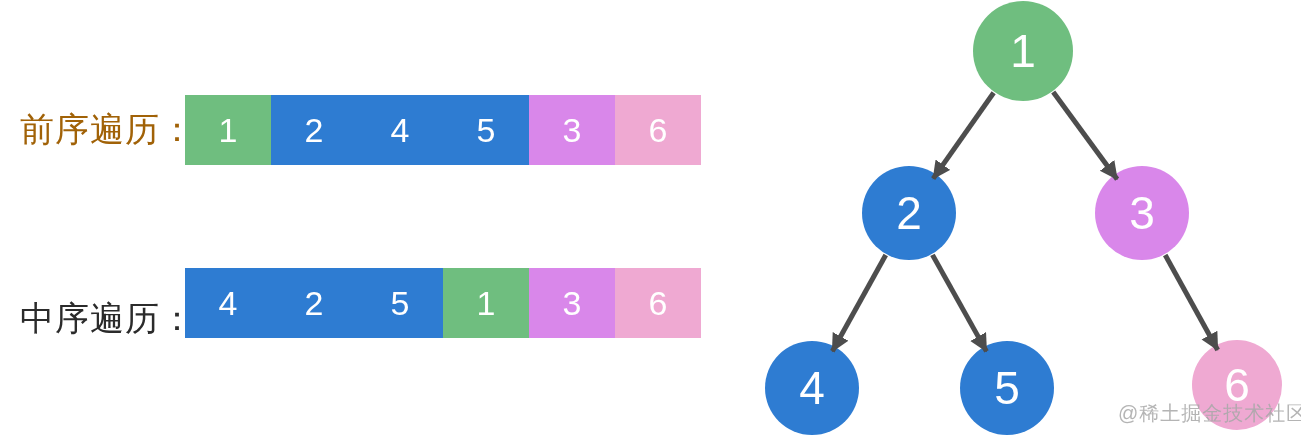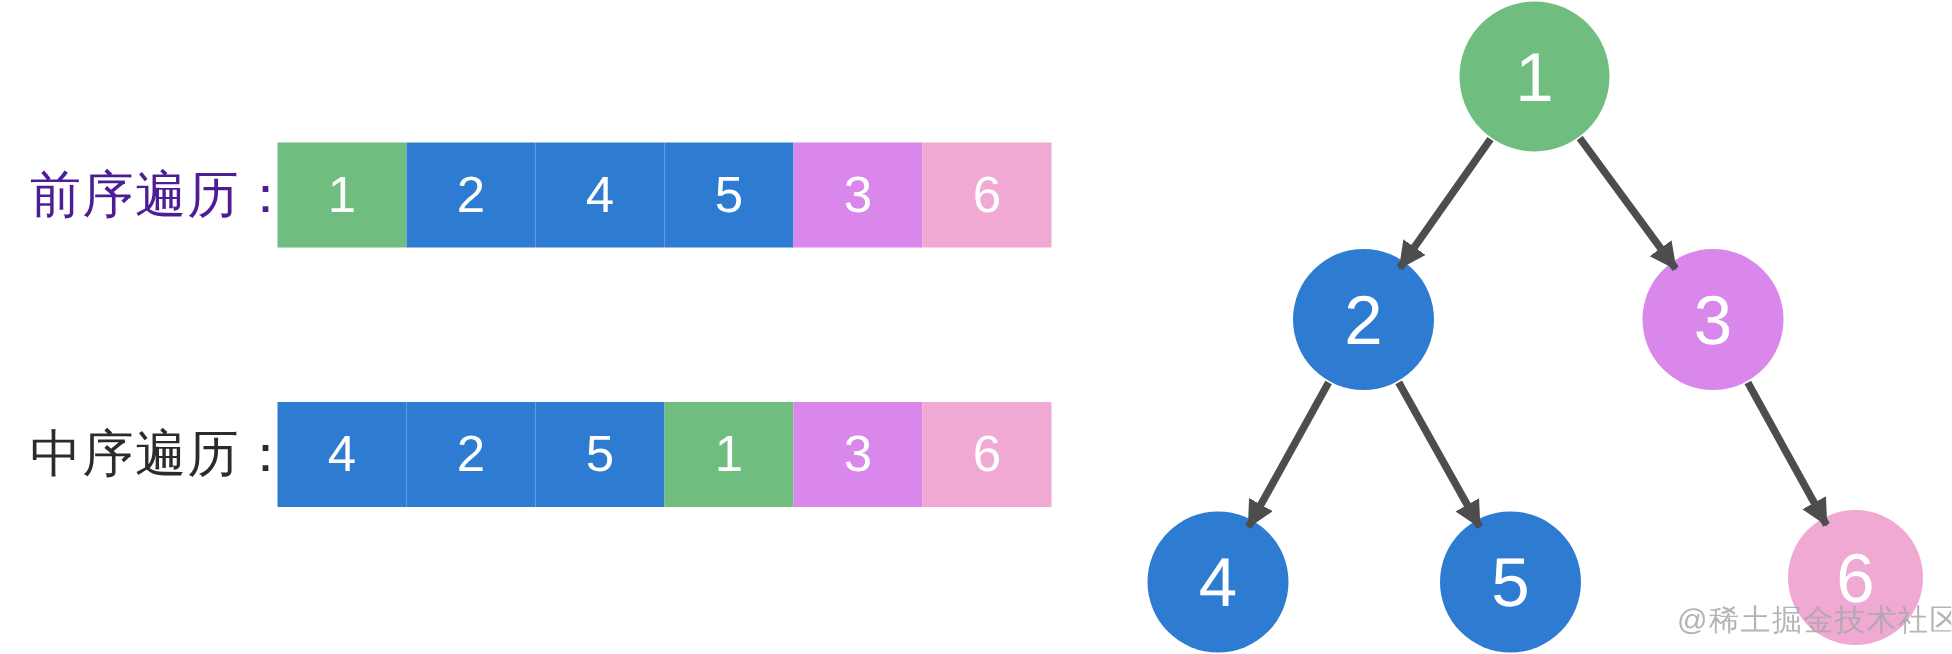--- a/index.html
+++ b/index.html
@@ -65,33 +65,33 @@
     white-space: nowrap;
     z-index: 5;
   }
 </style>
 </head>
 <body>
 
 <div id="app">
 
   <div class="bar-row row-0">
-    <span class="bar-label" style="color: #4c1d95;">前序遍历：</span>
+    <span class="bar-label" style="color: #a16207;">前序遍历：</span>
     <div class="bar-cells">
         <div class="cell" style="background: rgb(111, 190, 127); color: rgb(255, 255, 255);">1</div>
         <div class="cell" style="background: rgb(46, 124, 210); color: rgb(255, 255, 255);">2</div>
         <div class="cell" style="background: rgb(46, 124, 210); color: rgb(255, 255, 255);">4</div>
         <div class="cell" style="background: rgb(46, 124, 210); color: rgb(255, 255, 255);">5</div>
         <div class="cell" style="background: rgb(217, 135, 234); color: rgb(255, 255, 255);">3</div>
         <div class="cell" style="background: rgb(239, 169, 210); color: rgb(255, 255, 255);">6</div>
       </div>
   </div>
 
   <div class="bar-row row-1">
-    <span class="bar-label" style="color: rgb(43, 43, 43);">中序遍历：</span>
+    <span class="bar-label" style="color: rgb(43, 43, 43); margin-top: 16px;">中序遍历：</span>
     <div class="bar-cells">
         <div class="cell" style="background: rgb(46, 124, 210); color: rgb(255, 255, 255);">4</div>
         <div class="cell" style="background: rgb(46, 124, 210); color: rgb(255, 255, 255);">2</div>
         <div class="cell" style="background: rgb(46, 124, 210); color: rgb(255, 255, 255);">5</div>
         <div class="cell" style="background: rgb(111, 190, 127); color: rgb(255, 255, 255);">1</div>
         <div class="cell" style="background: rgb(217, 135, 234); color: rgb(255, 255, 255);">3</div>
         <div class="cell" style="background: rgb(239, 169, 210); color: rgb(255, 255, 255);">6</div>
       </div>
   </div>
 

